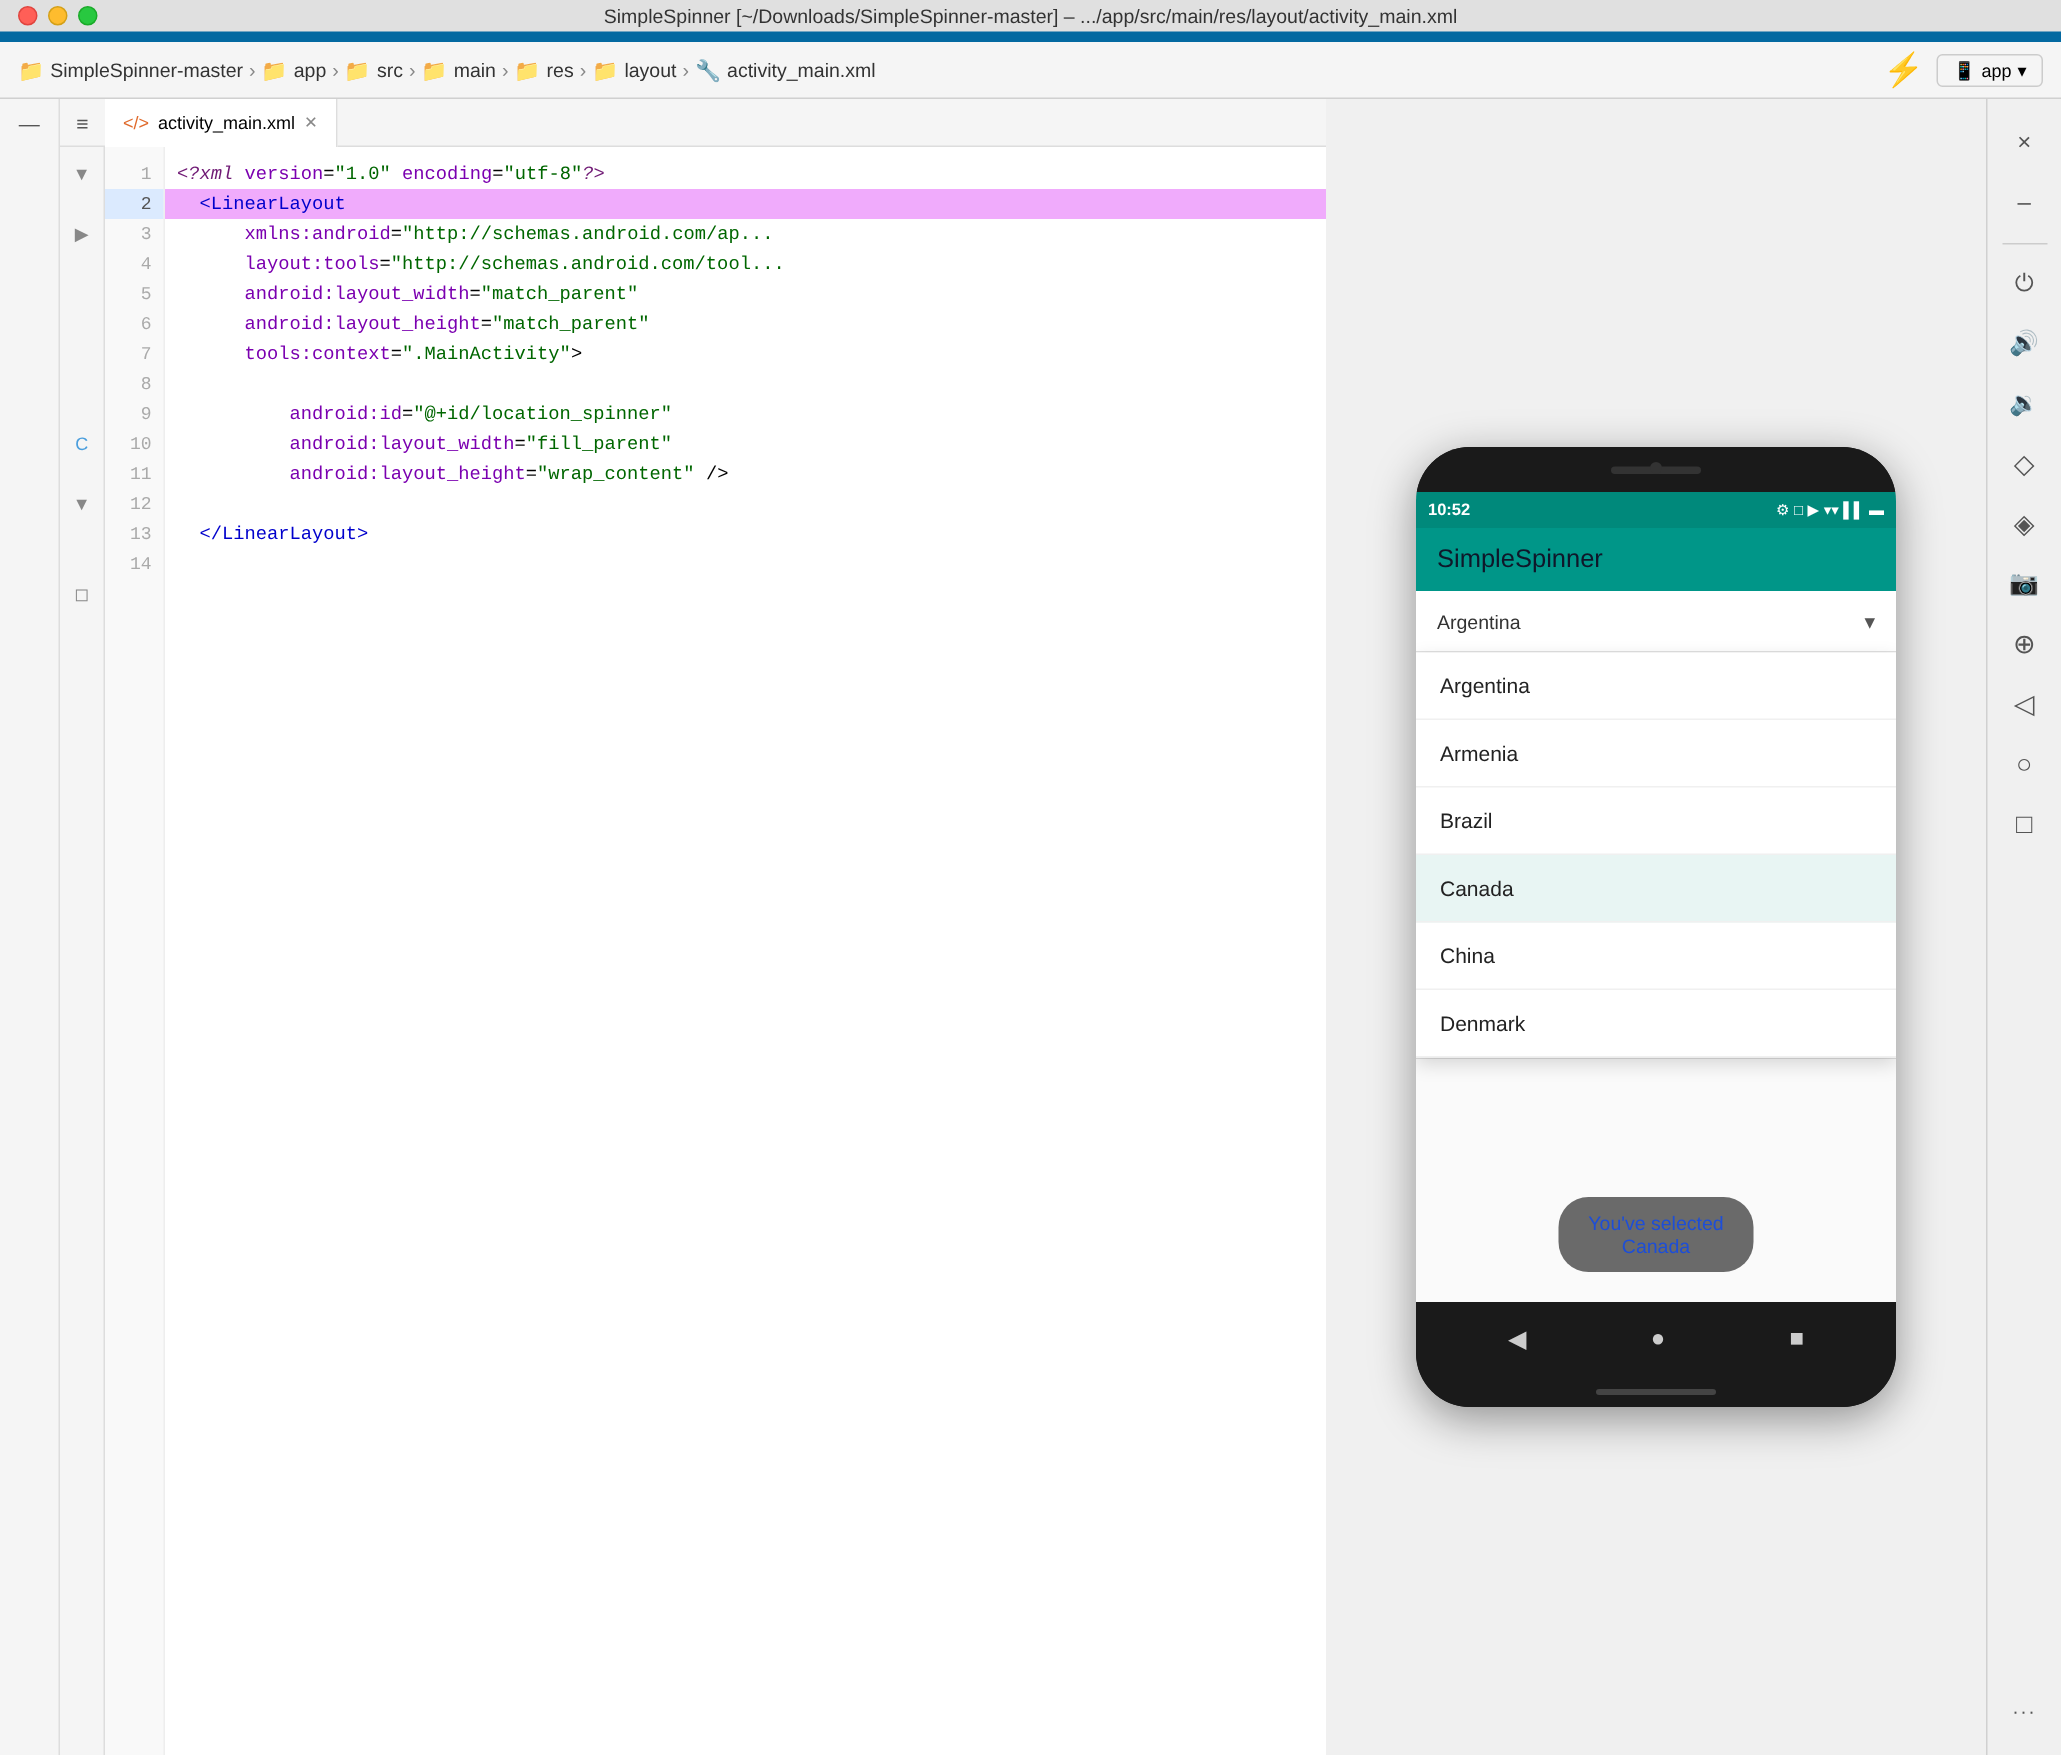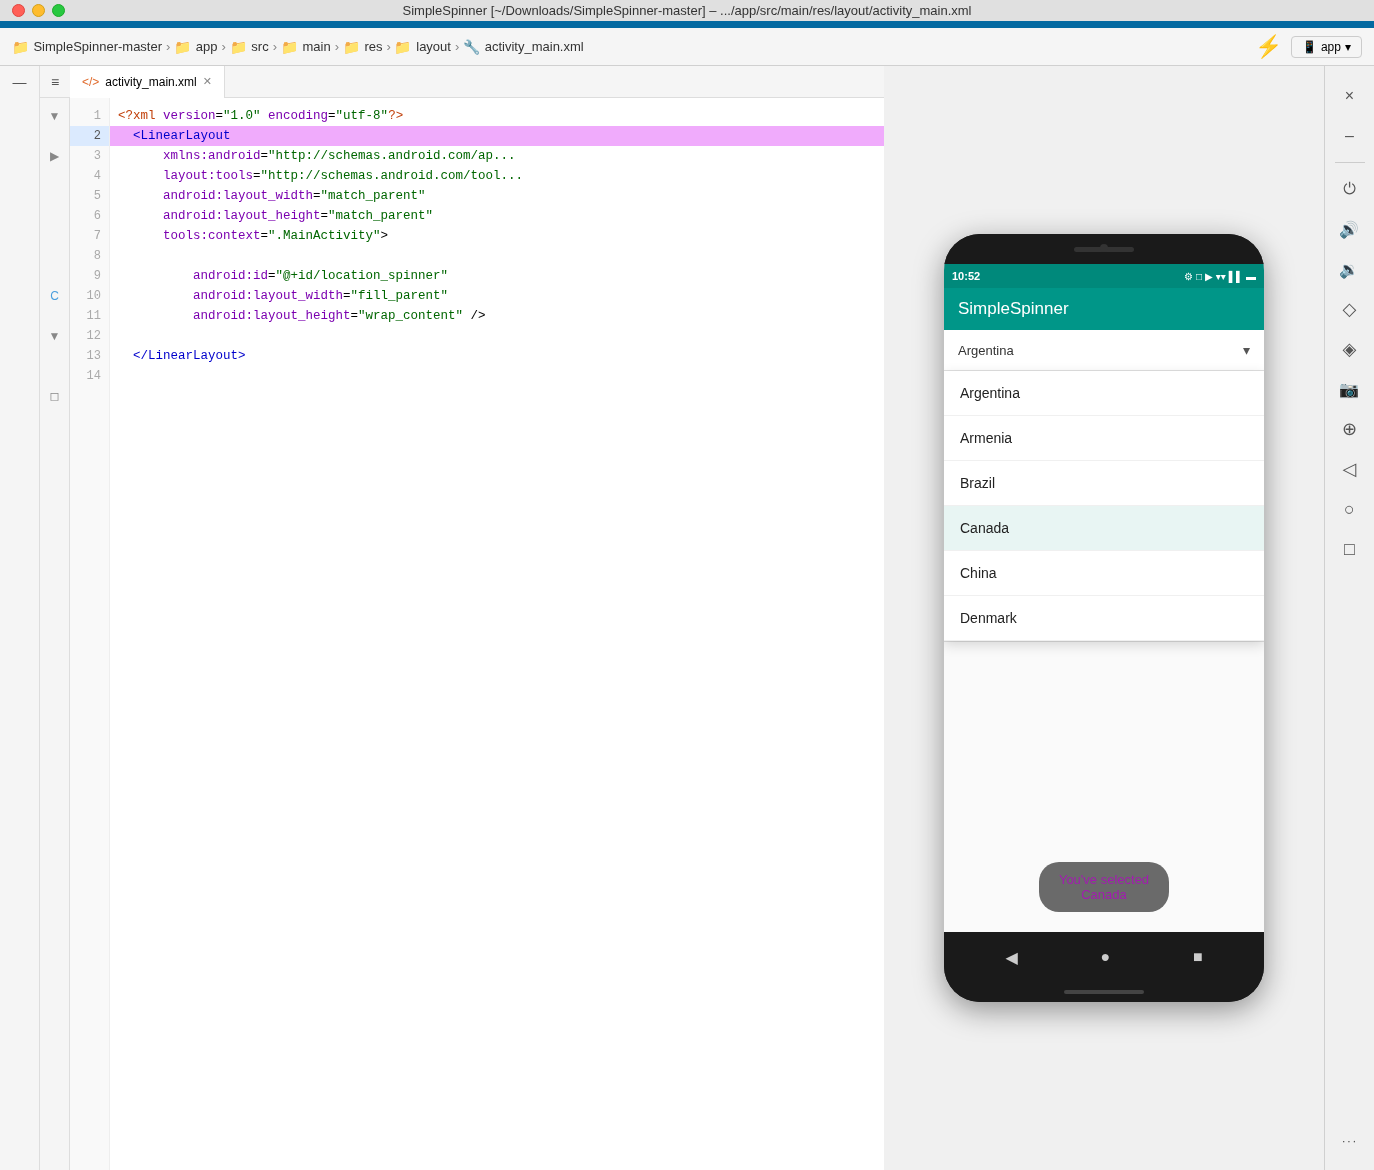--- a/index.html
+++ b/index.html
@@ -184,34 +184,34 @@
       white-space: nowrap;
     }
     .code-line.highlighted {
       background: #f0abfc;
     }
 
     
     .xml-tag { color: #0000cc; }
     .xml-attr { color: #7b00b0; }
     .xml-val { color: #006600; }
-    .xml-decl { color: #c2410c; }
+    .xml-decl { color: #701a75; font-style: italic; }
 
     
     .phone-area {
       width: 440px;
       background: #f0f0f0;
       display: flex;
       align-items: center;
       justify-content: center;
       padding: 20px;
     }
     .phone-mockup {
       width: 320px;
-      height: 768px;
+      height: 640px;
       background: #1a1a1a;
       border-radius: 36px;
       position: relative;
       box-shadow: 0 8px 30px rgba(0,0,0,0.4);
       display: flex;
       flex-direction: column;
       overflow: hidden;
     }
     .phone-top {
       height: 30px;
@@ -267,21 +267,21 @@
       font-size: 10px;
     }
     .phone-toolbar {
       height: 42px;
       background: #009688;
       display: flex;
       align-items: center;
       padding: 0 14px;
     }
     .app-title {
-      color: #ffffff;
+      color: #0f172a;
       font-size: 17px;
       font-weight: 500;
     }
     .spinner-dropdown {
       background: white;
       border-bottom: 1px solid #ddd;
       position: relative;
     }
     .spinner-header {
       padding: 12px 14px;
@@ -315,21 +315,21 @@
     .phone-content-area {
       flex: 1;
       background: #fafafa;
       display: flex;
       align-items: flex-end;
       justify-content: center;
       padding-bottom: 20px;
     }
     .toast-message {
       background: rgba(80,80,80,0.85);
-      color: #a21caf;
+      color: #1d4ed8;
       padding: 10px 20px;
       border-radius: 20px;
       font-size: 13px;
       text-align: center;
     }
     .phone-bottom {
       height: 50px;
       background: #1a1a1a;
       display: flex;
       align-items: center;

